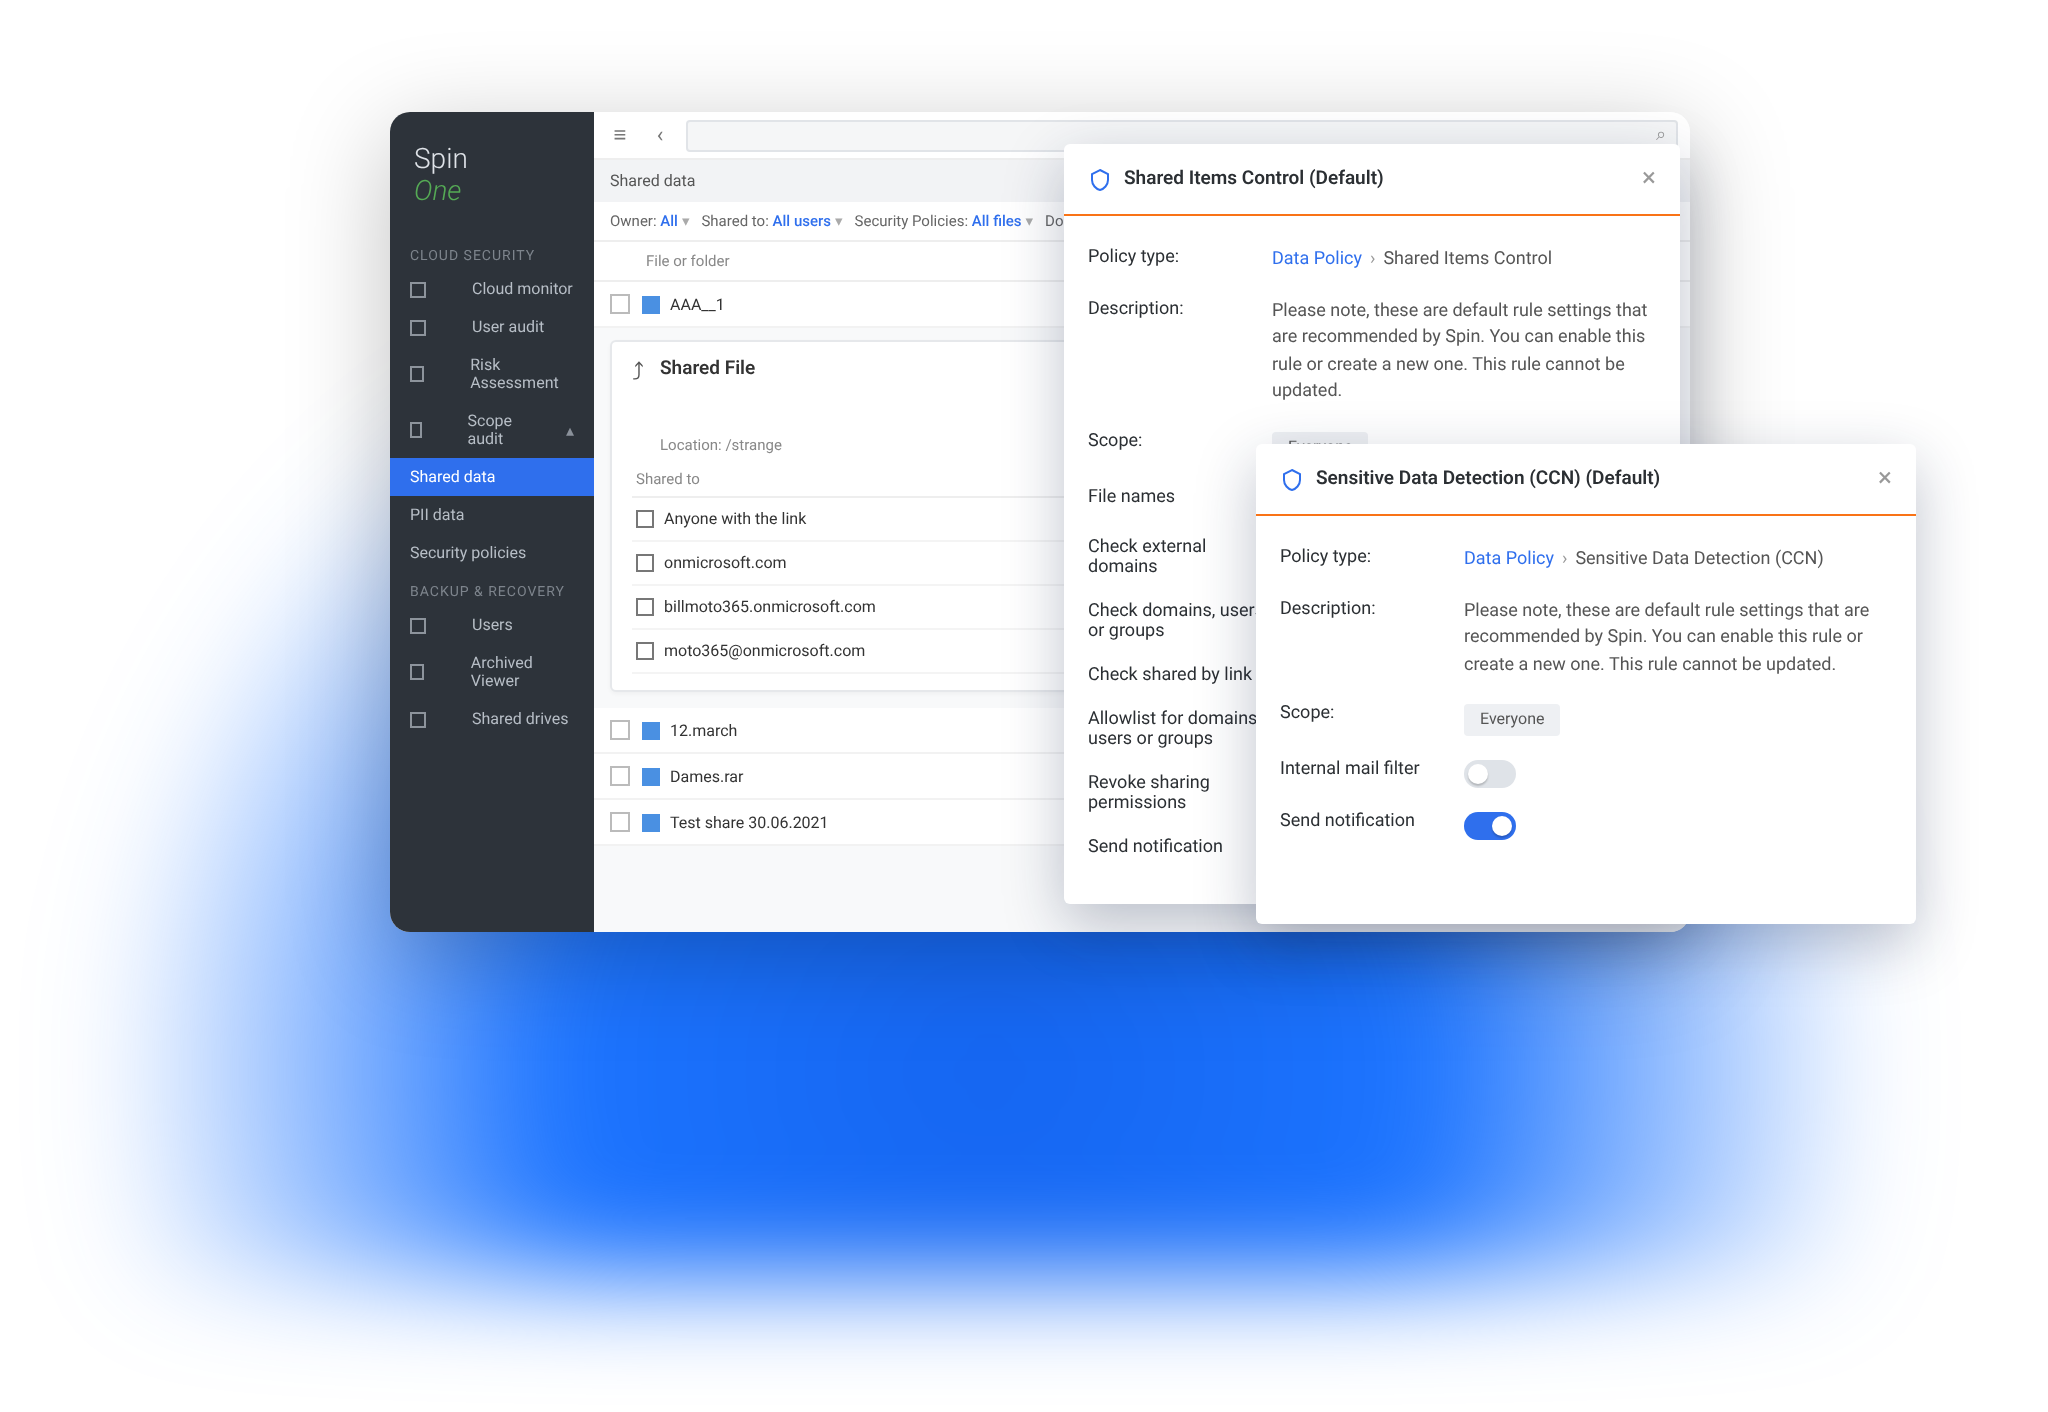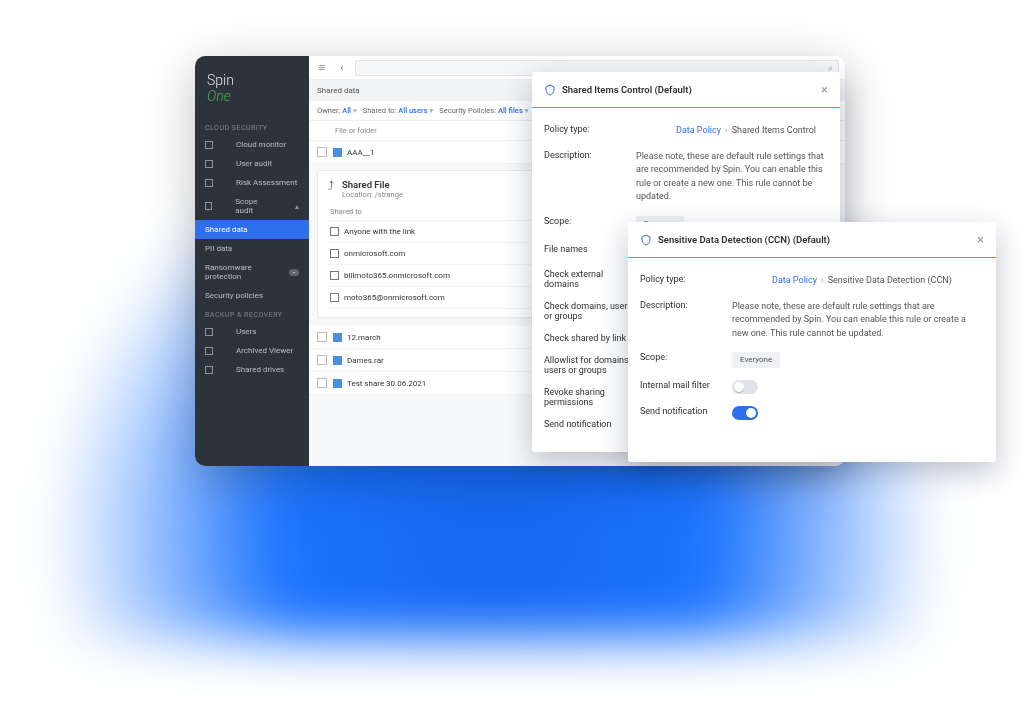--- a/index.html
+++ b/index.html
@@ -27,21 +27,21 @@
     left: 195px; top: 56px;
     width: 650px; height: 410px;
     background: #fafafa;
     border-radius: 10px;
     box-shadow: 0 12px 50px rgba(0,0,0,.25);
     z-index: 2;
     overflow: hidden;
     display: flex;
   }
   .sidebar {
-    width: 114px;
+    width: 102px;
     background: #2d333a;
     color: #bfc5cc;
     flex-shrink: 0;
     padding-top: 10px;
     font-size: 8px;
   }
   .brand { padding: 6px 12px 14px; font-size: 14px; font-weight: 300; color:#dfe3e8;}
   .brand .one { color:#55aa55;font-style:italic; }
   .nav-section { padding: 6px 10px 3px; font-size: 7px; letter-spacing: .5px; color:#7d848c;}
   .nav-item {
@@ -76,50 +76,50 @@
   .row .fi{width:9px;height:9px;background:#4a90e2;}
   .row .own{font-size:7px;color:#888;}
   .detail {
     margin:6px 8px; background:#fff; border:1px solid #e6e8eb; border-radius:3px;
     box-shadow:0 1px 2px rgba(0,0,0,.04); padding:8px 10px;
     font-size:8px;
   }
   .detail-hd { display:flex; gap:8px; align-items:flex-start; }
   .detail-hd .sh-ic { font-size:12px; color:#555;}
   .detail-hd .t { font-weight:600; font-size:9.5px;}
-  .detail-hd .loc { color:#888; font-size:7.5px;}
+  .detail-hd .loc { color:#888; font-size:7.5px;margin-top:28px;}
   .perm-head{display:flex; padding:8px 2px 4px; font-size:7.5px;color:#888;border-bottom:1px solid #eee;}
   .perm-head .a{flex:1;} .perm-head .b{width:70px;}
   .perm-row{display:flex; padding:6px 2px; font-size:8px; border-bottom:1px solid #f4f4f4; align-items:center;}
   .perm-row .a{flex:1; display:flex; gap:5px; align-items:center;}
   .perm-row .b{width:70px; color:#555; display:flex; gap:4px; align-items:center;}
   .mini-ic{width:9px;height:9px;border:1px solid #777;}
   .btm-row{margin-top:8px;}
   .btm-row .row{margin-bottom:0;}
 
   
   .modal {
     position:absolute;
     background:#fff;
     border-radius:3px;
     box-shadow:0 10px 30px rgba(24,39,75,.28);
     font-size:9.5px;
     z-index:5;
   }
   .m1 { left:532px; top:72px; width:308px; height:380px; z-index:4;}
-  .m2 { left:628px; top:222px; width:368px; height:240px; z-index:6;}
+  .m2 { left:628px; top:222px; width:330px; height:240px; z-index:6;}
   .modal-hd{display:flex; align-items:center; padding:10px 12px; border-bottom:1px solid #f97316;}
   .modal-hd .shld{width:12px;height:12px;color:#2f6fed; margin-right:6px;}
   .modal-hd .ttl{font-weight:600; flex:1; color:#2b2f33;}
   .modal-hd .x{color:#999; cursor:pointer; font-size:13px;}
   .modal-body{padding:10px 12px;}
   .mrow{display:flex; padding:6px 0; font-size:9px;}
   .mrow .lbl{width:92px; font-weight:400; color:#2b2f33; flex-shrink:0;}
   .mrow .val{flex:1; color:#555; line-height:1.5;}
-  .crumb2 .a{color:#2f6fed;margin-left:40px;} .crumb2 .s{color:#999; margin:0 4px;}
+  .crumb2 .a{color:#2f6fed;} .crumb2 .s{color:#999; margin:0 4px;}
   .tag{display:inline-block; background:#eef0f3; padding:2px 8px; border-radius:2px; font-size:8px; color:#555;}
   .toggle{width:26px;height:14px;background:#dfe3e8;border-radius:8px;position:relative;}
   .toggle::after{content:"";position:absolute;width:10px;height:10px;background:#fff;border-radius:50%;top:2px;left:2px;box-shadow:0 1px 1px rgba(0,0,0,.2);}
   .toggle.on{background:#2f6fed;}
   .toggle.on::after{left:14px;}
   svg{display:block;}
 </style>
 </head>
 <body>
 
@@ -149,24 +149,20 @@
         <span>Scope audit</span>
         <span style="margin-left:auto;color:#8a919a;">▴</span>
       </div>
     <div class="nav-item active">
         <span>Shared data</span>
       </div>
     <div class="nav-item">
         <span>PII data</span>
       </div>
     <div class="nav-item">
-        <span>Ransomware protection</span>
-        <span class="badge">•</span>
-      </div>
-    <div class="nav-item">
         <span>Security policies</span>
       </div>
     <div class="nav-section">BACKUP &amp; RECOVERY</div>
     <div class="nav-item">
         <span class="ic"></span>
         <span>Users</span>
       </div>
     <div class="nav-item">
         <span class="ic"></span>
         <span>Archived Viewer</span>

